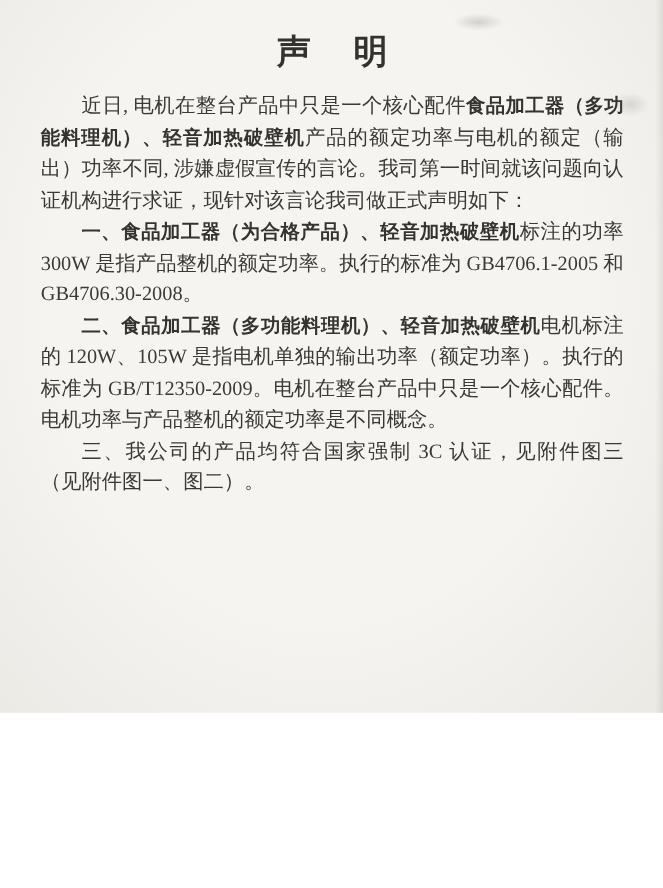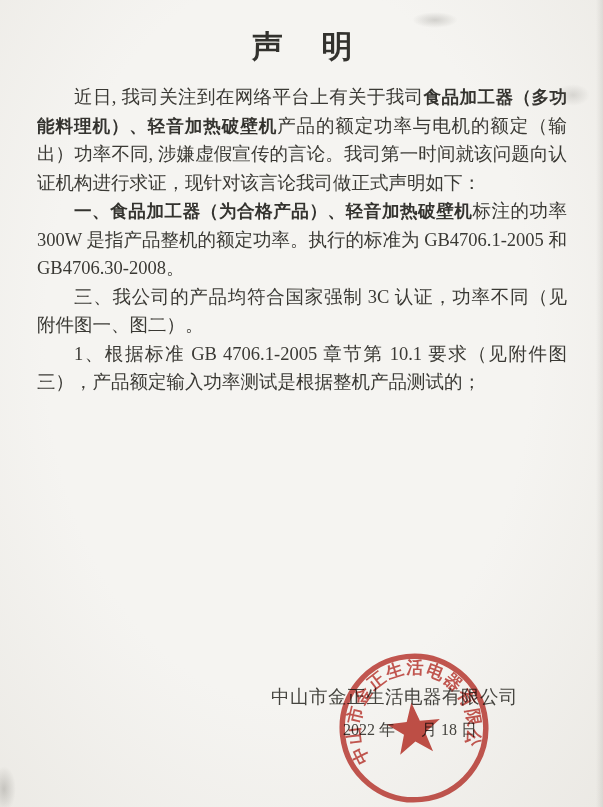--- a/index.html
+++ b/index.html
@@ -5,21 +5,21 @@
   :root{
     --paper:#f5f4f1;
     --paper-edge:#ebe9e4;
     --ink:#3a3934;
     --seal-red:#c2423b;
     --star-red:#bf3a31;
   }
   html,body{margin:0;padding:0;}
   body{width:603px;height:807px;overflow:hidden;}
   .paper{
-    position:relative;width:603px;height:807px;overflow:hidden;
+    position:relative;width:603px;height:648px;overflow:hidden;
     background:radial-gradient(ellipse at 48% 42%, var(--paper) 55%, var(--paper-edge) 100%);
     font-family:"Liberation Serif","DejaVu Serif",serif;
     color:var(--ink);
   }
   .content{position:absolute;left:37px;right:36px;top:18px;}
   .title{
     text-align:center;font-size:31px;font-weight:700;
     letter-spacing:0.5em;text-indent:0.5em;white-space:nowrap;
     margin:8px 0 15px 0;color:#33322e;
   }
@@ -59,24 +59,24 @@
     background:linear-gradient(to left, rgba(140,135,128,.18), transparent);}
 </style>
 </head>
 <body>
 
 <div class="paper">
 
   <div class="content">
     <h1 class="title">声 明</h1>
     <div class="doc">
-        <p><span class="seg">近日, 我司关注到在网络平台上有关于我司</span><span class="seg bold">食品加工器（多功能料理机）、轻音加热破壁机</span><span class="seg">产品的额定功率与电机的额定（输出）功率不同, 涉嫌虚假宣传的言论。我司第一时间就该问题向认证机构进行求证，现针对该言论我司做正式声明如下：</span></p>
+        <p><span class="seg">近日, 电机在整台产品中只是一个核心配件</span><span class="seg bold">食品加工器（多功能料理机）、轻音加热破壁机</span><span class="seg">产品的额定功率与电机的额定（输出）功率不同, 涉嫌虚假宣传的言论。我司第一时间就该问题向认证机构进行求证，现针对该言论我司做正式声明如下：</span></p>
         <p><span class="seg bold">一、食品加工器（为合格产品）、轻音加热破壁机</span><span class="seg">标注的功率 300W 是指产品整机的额定功率。执行的标准为 GB4706.1-2005 和 GB4706.30-2008。</span></p>
-        <p><span class="seg">三、我公司的产品均符合国家强制 3C 认证，功率不同（见附件图一、图二）。</span></p>
-        <p><span class="seg">1、根据标准 GB 4706.1-2005 章节第 10.1 要求（见附件图三），产品额定输入功率测试是根据整机产品测试的；</span></p>
+        <p><span class="seg bold">二、食品加工器（多功能料理机）、轻音加热破壁机</span><span class="seg">电机标注的 120W、105W 是指电机单独的输出功率（额定功率）。执行的标准为 GB/T12350-2009。电机在整台产品中只是一个核心配件。电机功率与产品整机的额定功率是不同概念。</span></p>
+        <p><span class="seg">三、我公司的产品均符合国家强制 3C 认证，见附件图三（见附件图一、图二）。</span></p>
       </div>
   </div>
 
   <div class="sig-company">中山市金正生活电器有限公司</div>
 
   <div class="sig-date">
     <span>2022 年</span>
     <span>月 18 日</span>
   </div>
 

